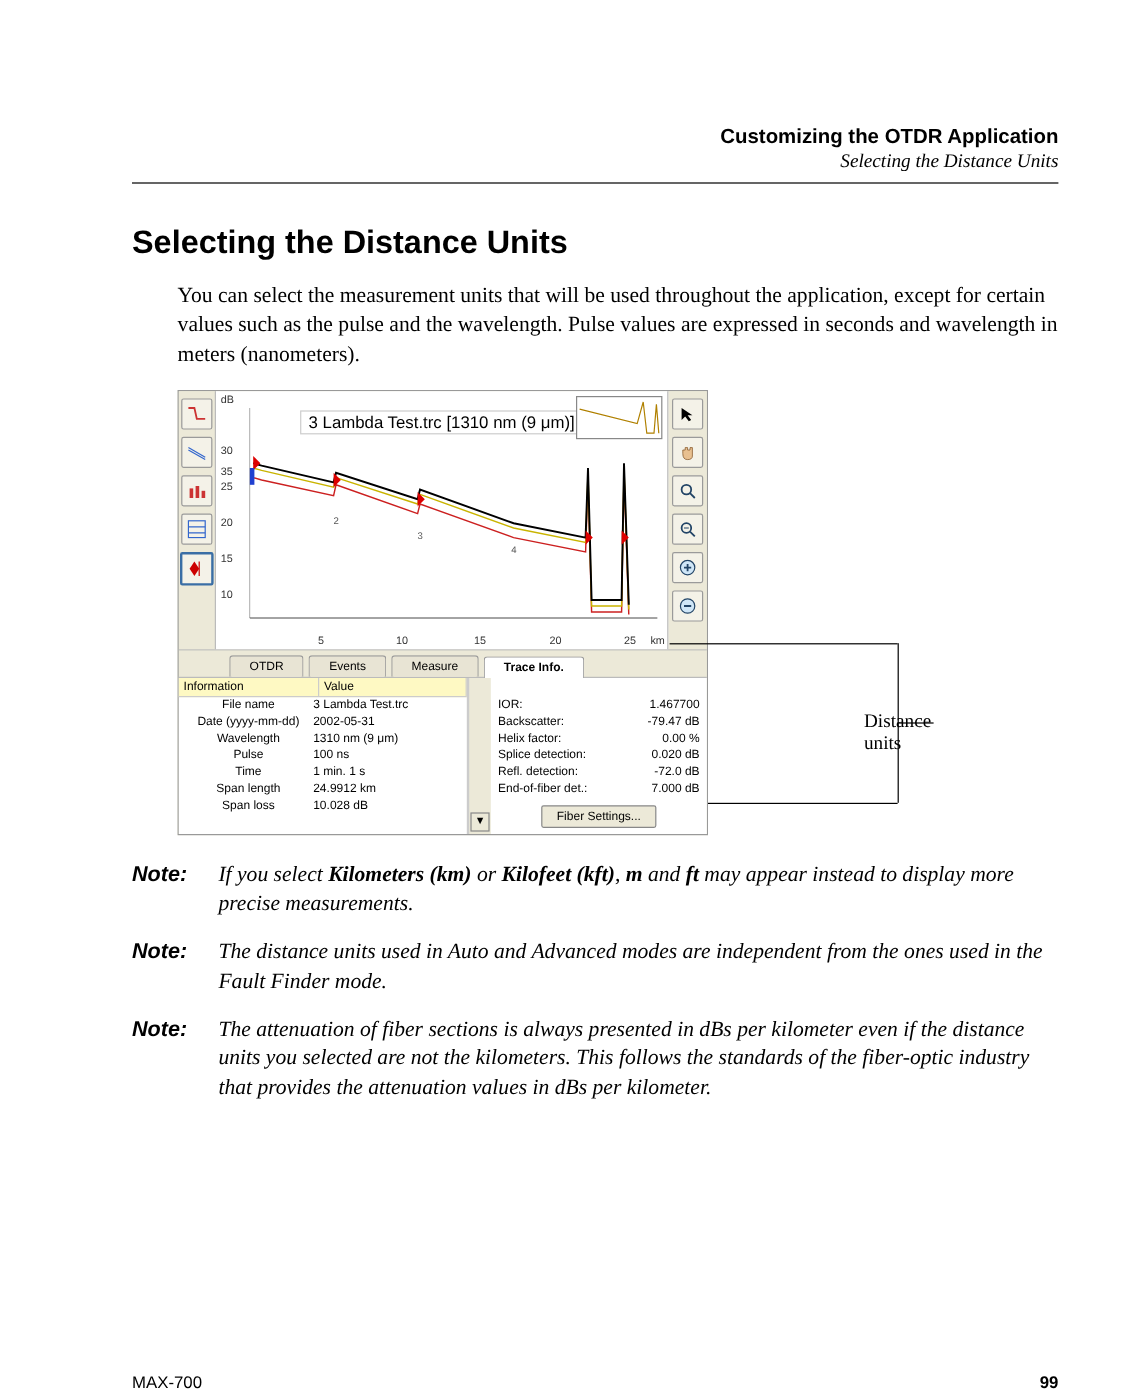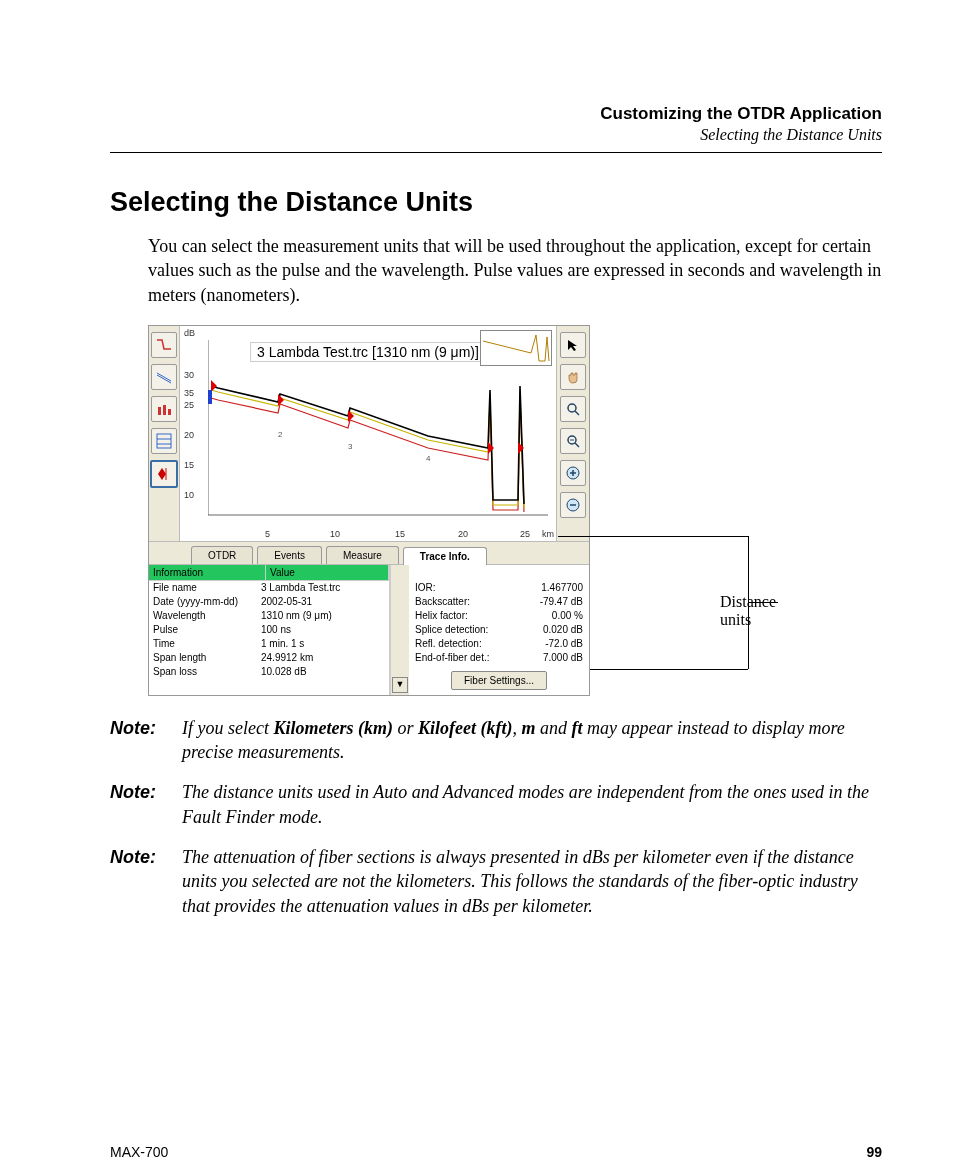--- a/index.html
+++ b/index.html
@@ -201,37 +201,38 @@
   .info-left {
     width: 240px;
     border-right: 1px solid #ccc;
     display: flex;
     flex-direction: column;
   }
   .info-header-row {
     display: flex;
     font-size: 10px;
     border-bottom: 1px solid #ccc;
-    background: #22c55e;
+    background: #fef9c3;
   }
   .info-header-row > div {
     padding: 2px 4px;
     border-right: 1px solid #ccc;
   }
   .col-info { width: 108px; flex:none; }
   .col-val { flex: 1; }
   .info-body {
     flex: 1;
     overflow: hidden;
     font-size: 10px;
   }
   .info-line {
     display: flex;
     padding: 0 4px;
     line-height: 14px;
+    text-align: center;
   }
   .info-line .k { width: 108px; flex:none; }
   .info-right {
     flex: 1;
     padding: 16px 6px;
     font-size: 10px;
     position: relative;
   }
   .info-right .rline {
     display: flex;

